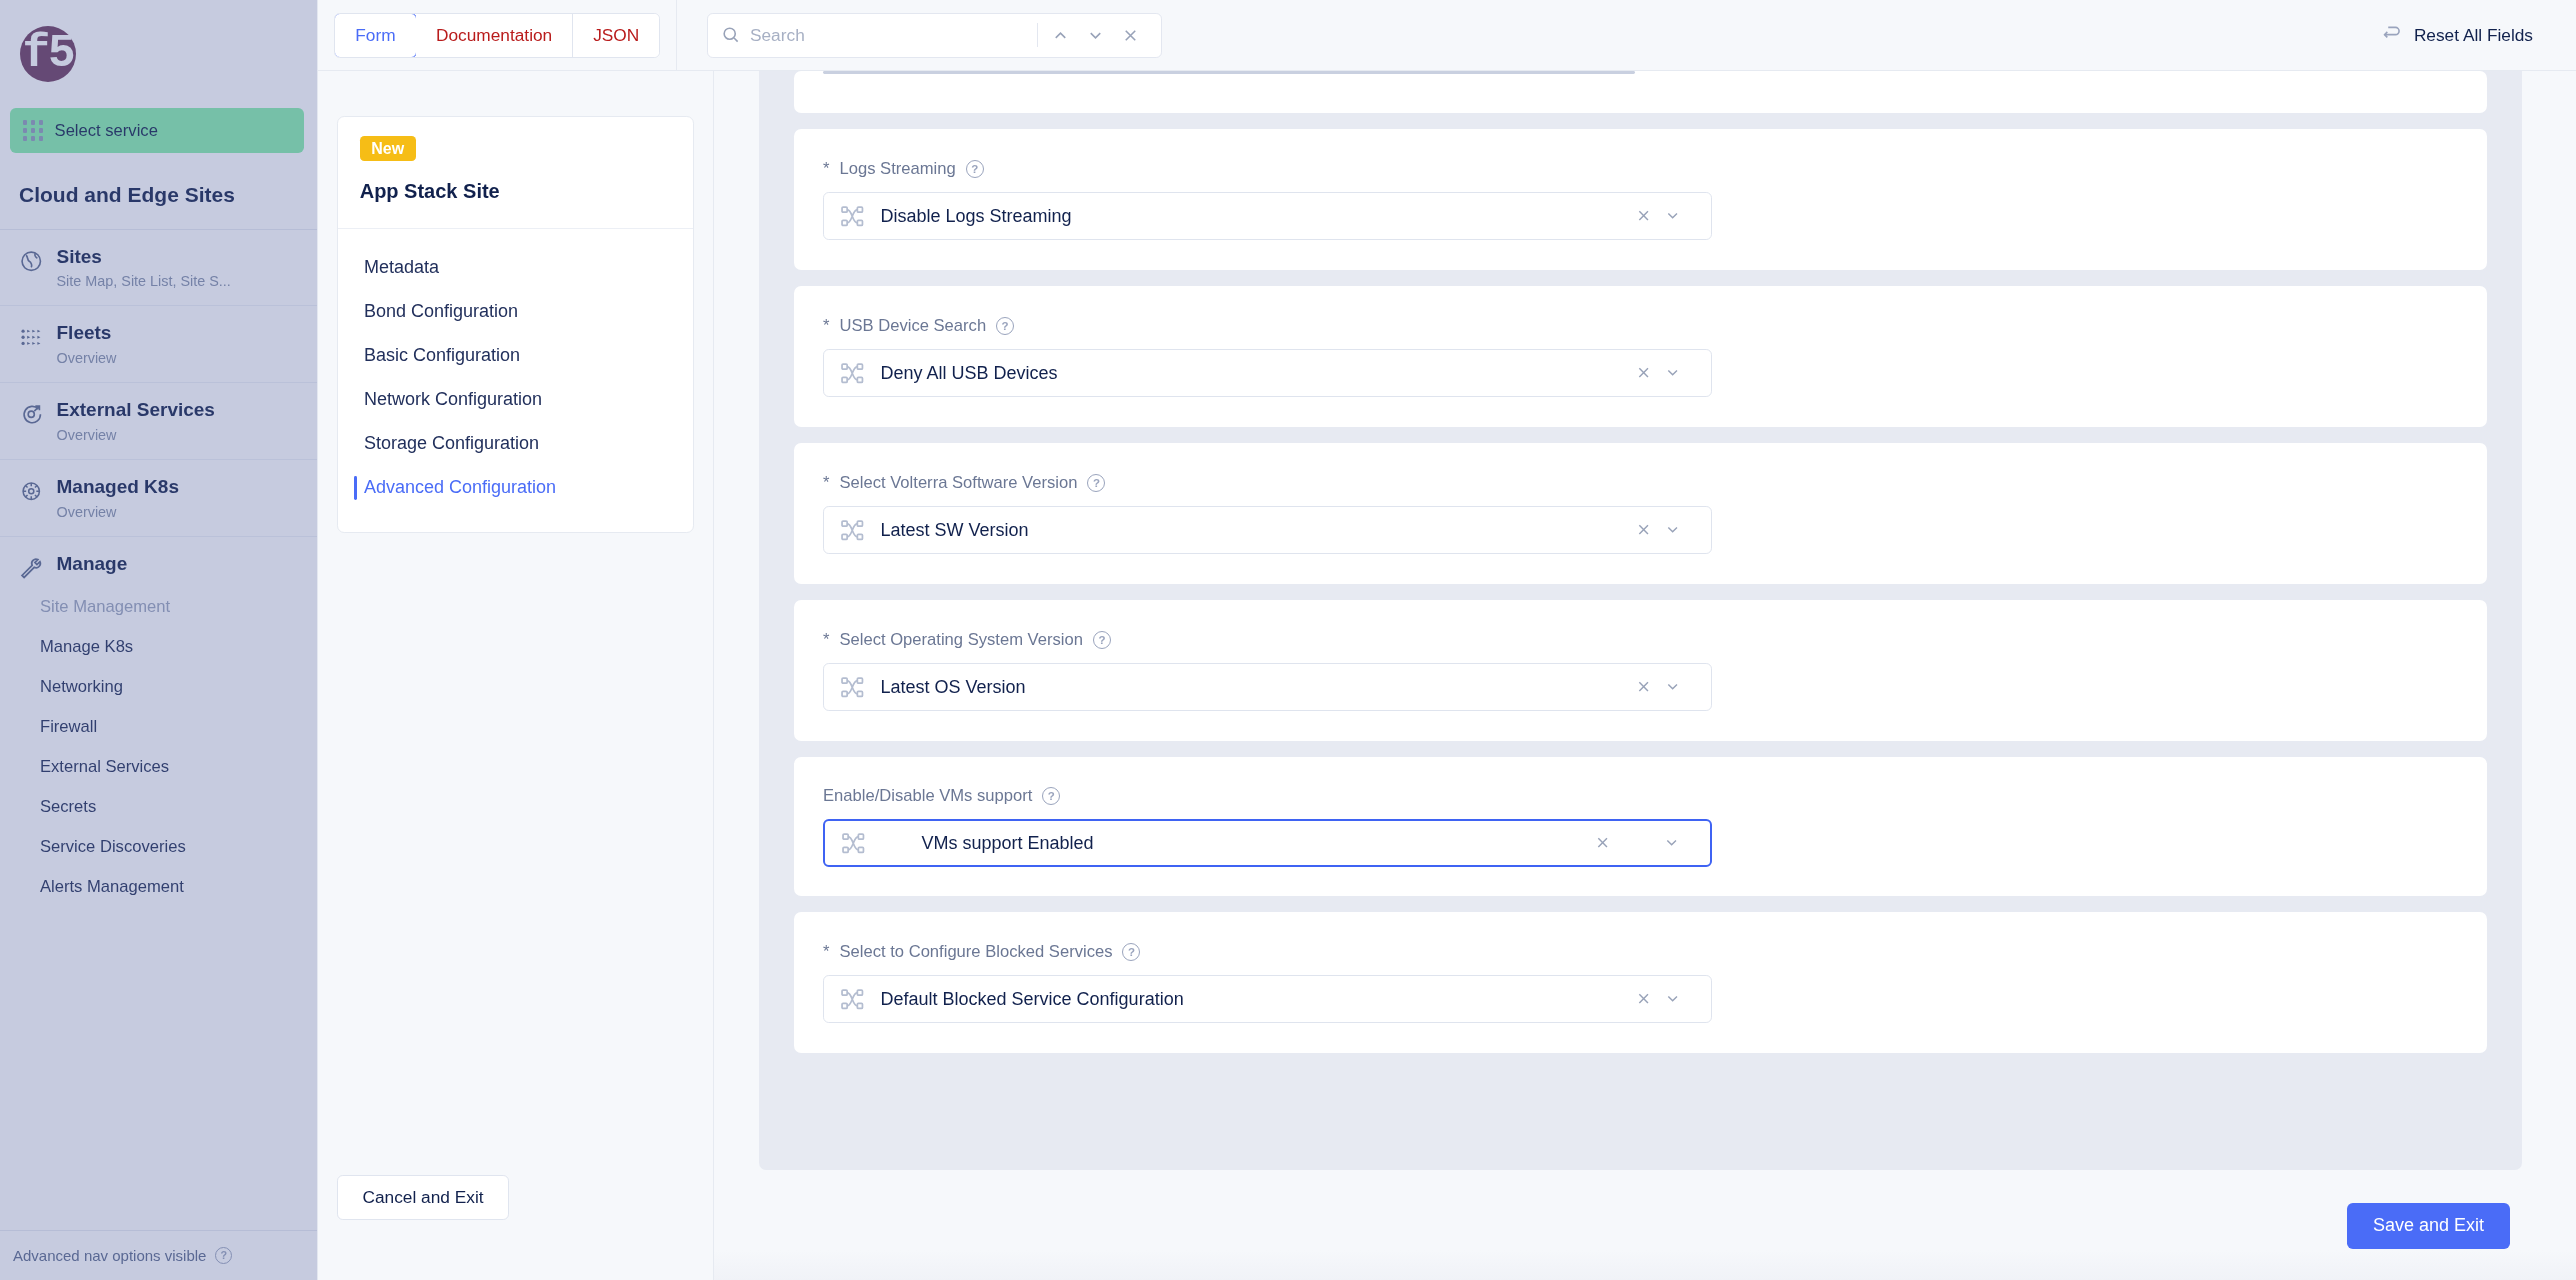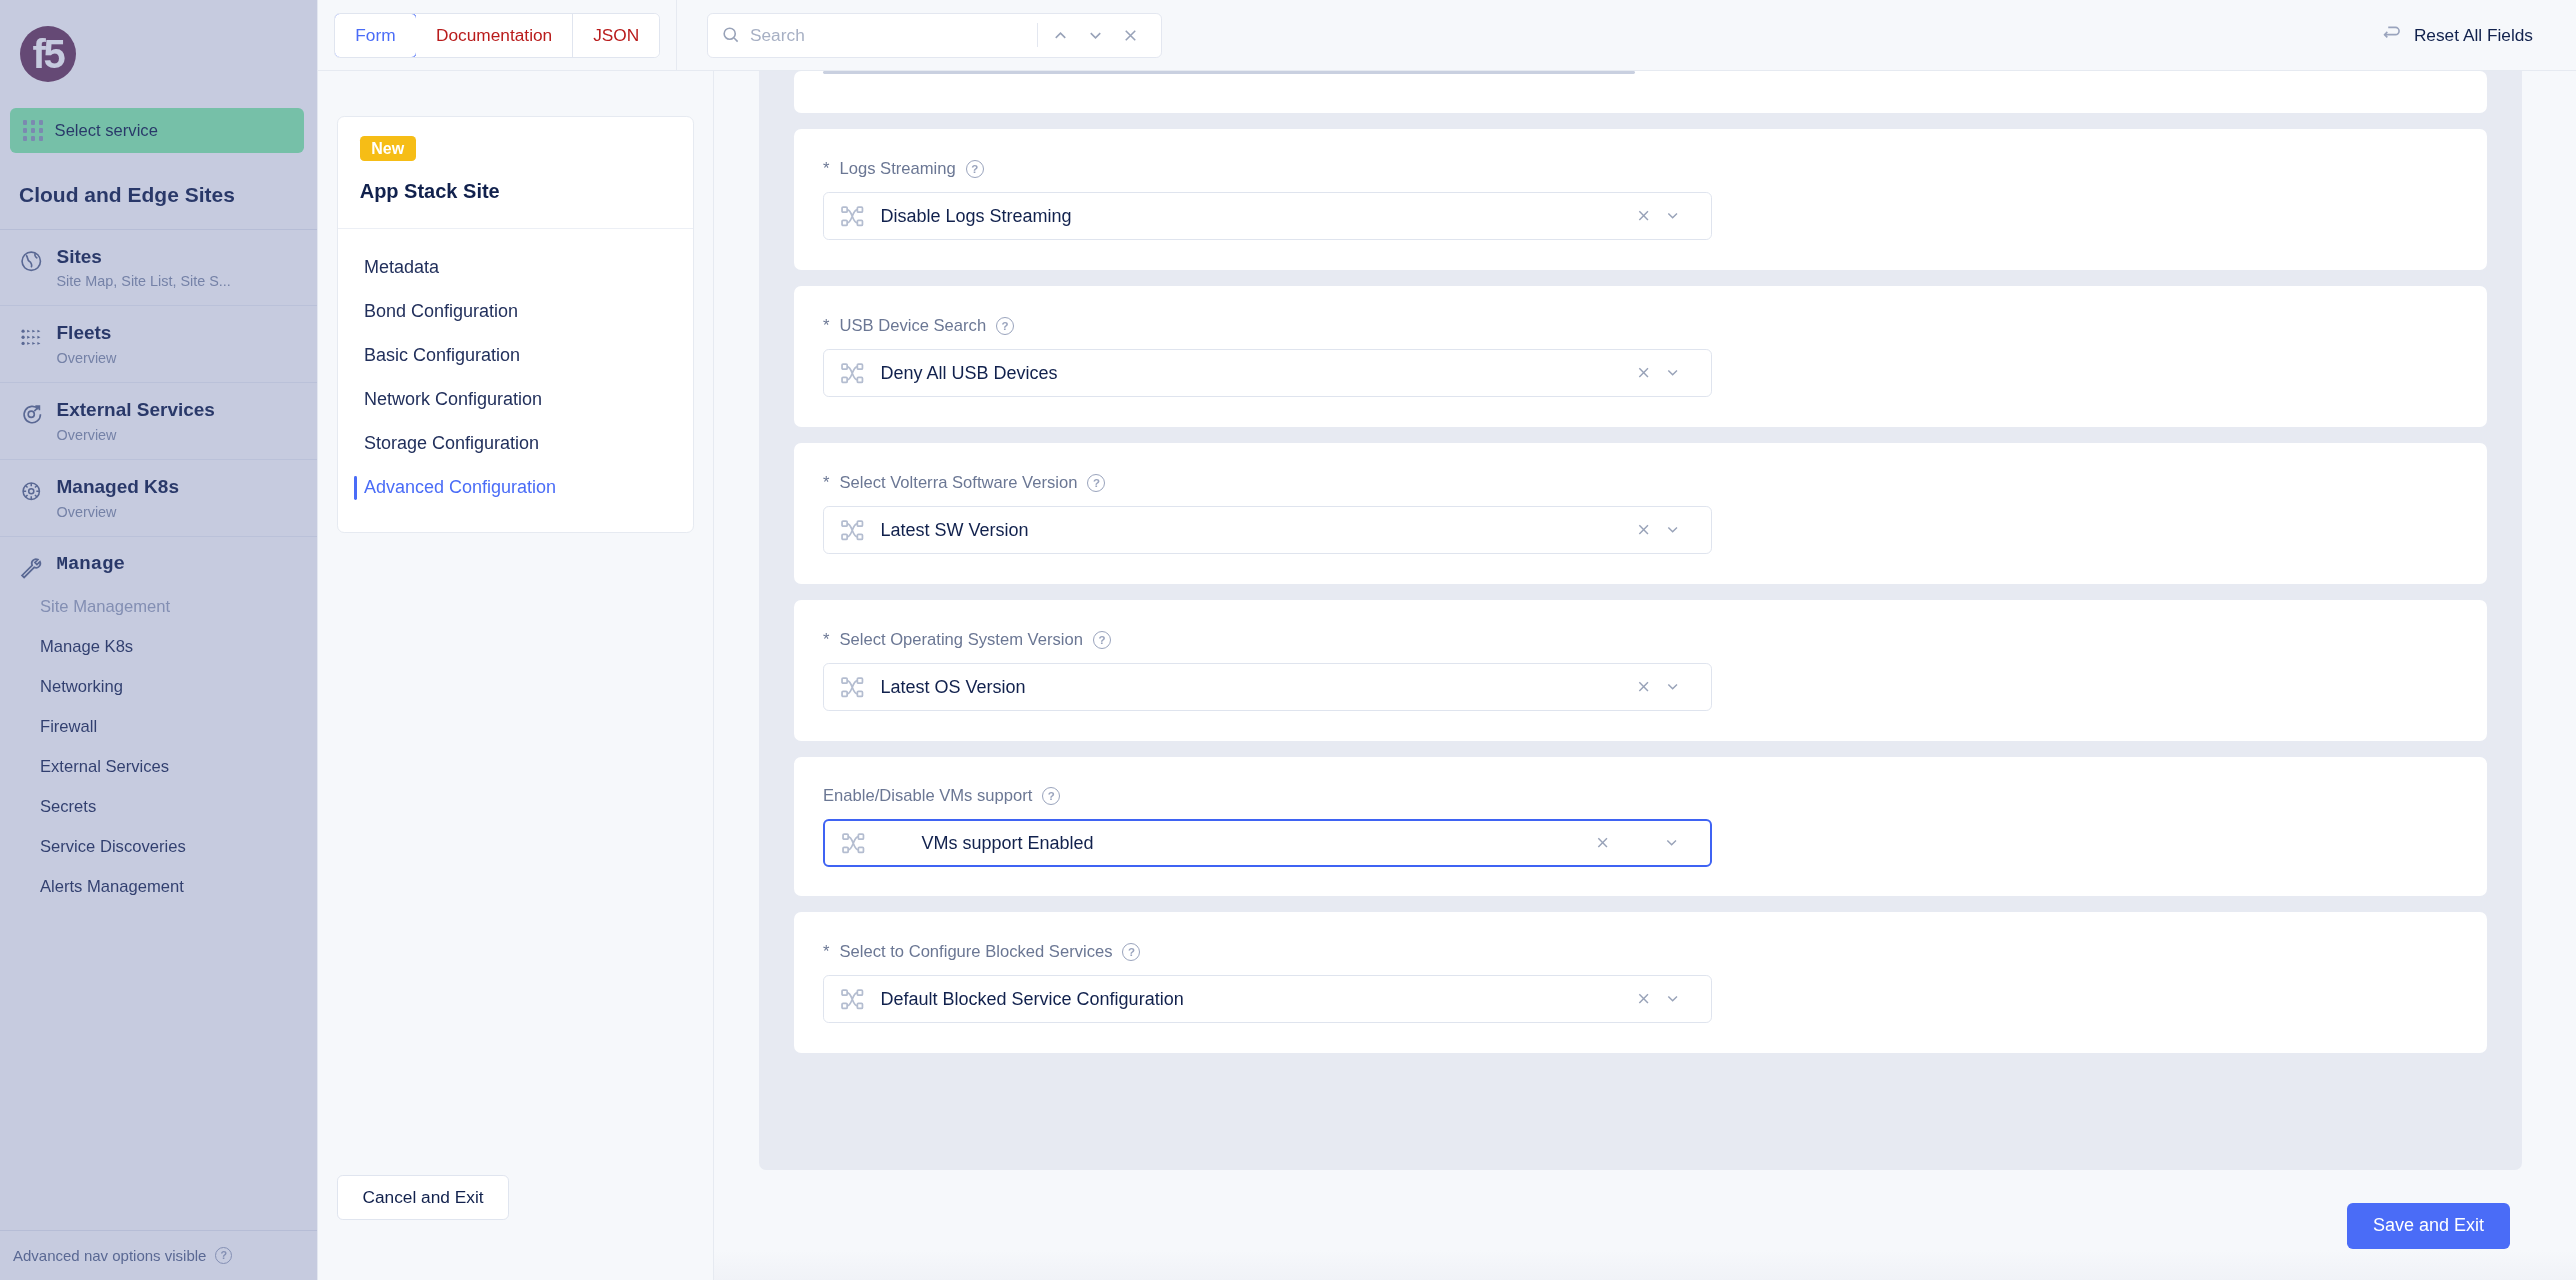--- a/index.html
+++ b/index.html
@@ -19,22 +19,22 @@
     border-right: 0.7px solid #e3e7f0;
     flex: 0 0 318px;
     overflow: hidden;
   }
   .ln-logo { height: 108px; display: flex; align-items: center; padding-left: 20px; }
   .f5mark {
     width: 56px; height: 56px; border-radius: 50%;
     background: #6d3a5e;
     color: #ffffff;
     display: flex; align-items: center; justify-content: center;
-    font-family: Liberation Sans, sans-serif;
-    font-size: 40px; font-weight: 700; letter-spacing: -2.2px;
+    font-family: Liberation Mono, monospace;
+    font-size: 46px; font-weight: 700; letter-spacing: -2.2px;
     line-height: 1;
   }
   .ln-select {
     margin: 0 13px 0 10px; height: 45px;
     background: #86efac; border-radius: 5.8px;
     display: flex; align-items: center; gap: 11.5px; padding: 0 13px;
   }
   .grid9 { display: grid; grid-template-columns: repeat(3, 4.3px); gap: 3.6px; }
   .grid9 i { width: 4.3px; height: 4.3px; background: #8e9bb8; border-radius: 1.1px; display: block; }
   .ln-select-label { font-size: 16.6px; color: #11214d; }
@@ -323,21 +323,21 @@
             <circle cx="12" cy="12" r="2.5"></circle>
           <path d="M12 4v3M12 17v3M4 12h3M17 12h3M6.3 6.3l2.1 2.1M15.6 15.6l2.1 2.1M17.7 6.3l-2.1 2.1M8.4 15.6l-2.1 2.1"></path>
         </svg>
       </span>
       <span class="ln-item-text">
         <span class="ln-item-label">Managed K8s</span>
         <span class="ln-item-sub">Overview</span>
       </span>
     </div>
 
-    <div class="ln-item" style="border-bottom:none;padding-bottom:4.3px;font-family:Liberation Mono, monospace;">
+    <div class="ln-item" style="border-bottom:none;padding-bottom:4.3px;">
       <span class="ln-ico">
         <svg viewBox="0 0 24 24" fill="none" stroke="currentColor" stroke-width="1.7">
           <path d="M20.5 5.5a4.2 4.2 0 01-5.6 5.6L5 21 3 19l9.9-9.9a4.2 4.2 0 015.6-5.6l-2.9 2.9 2 2z"></path>
         </svg>
       </span>
       <span class="ln-item-text">
         <span class="ln-item-label">Manage</span>
       </span>
     </div>
 

